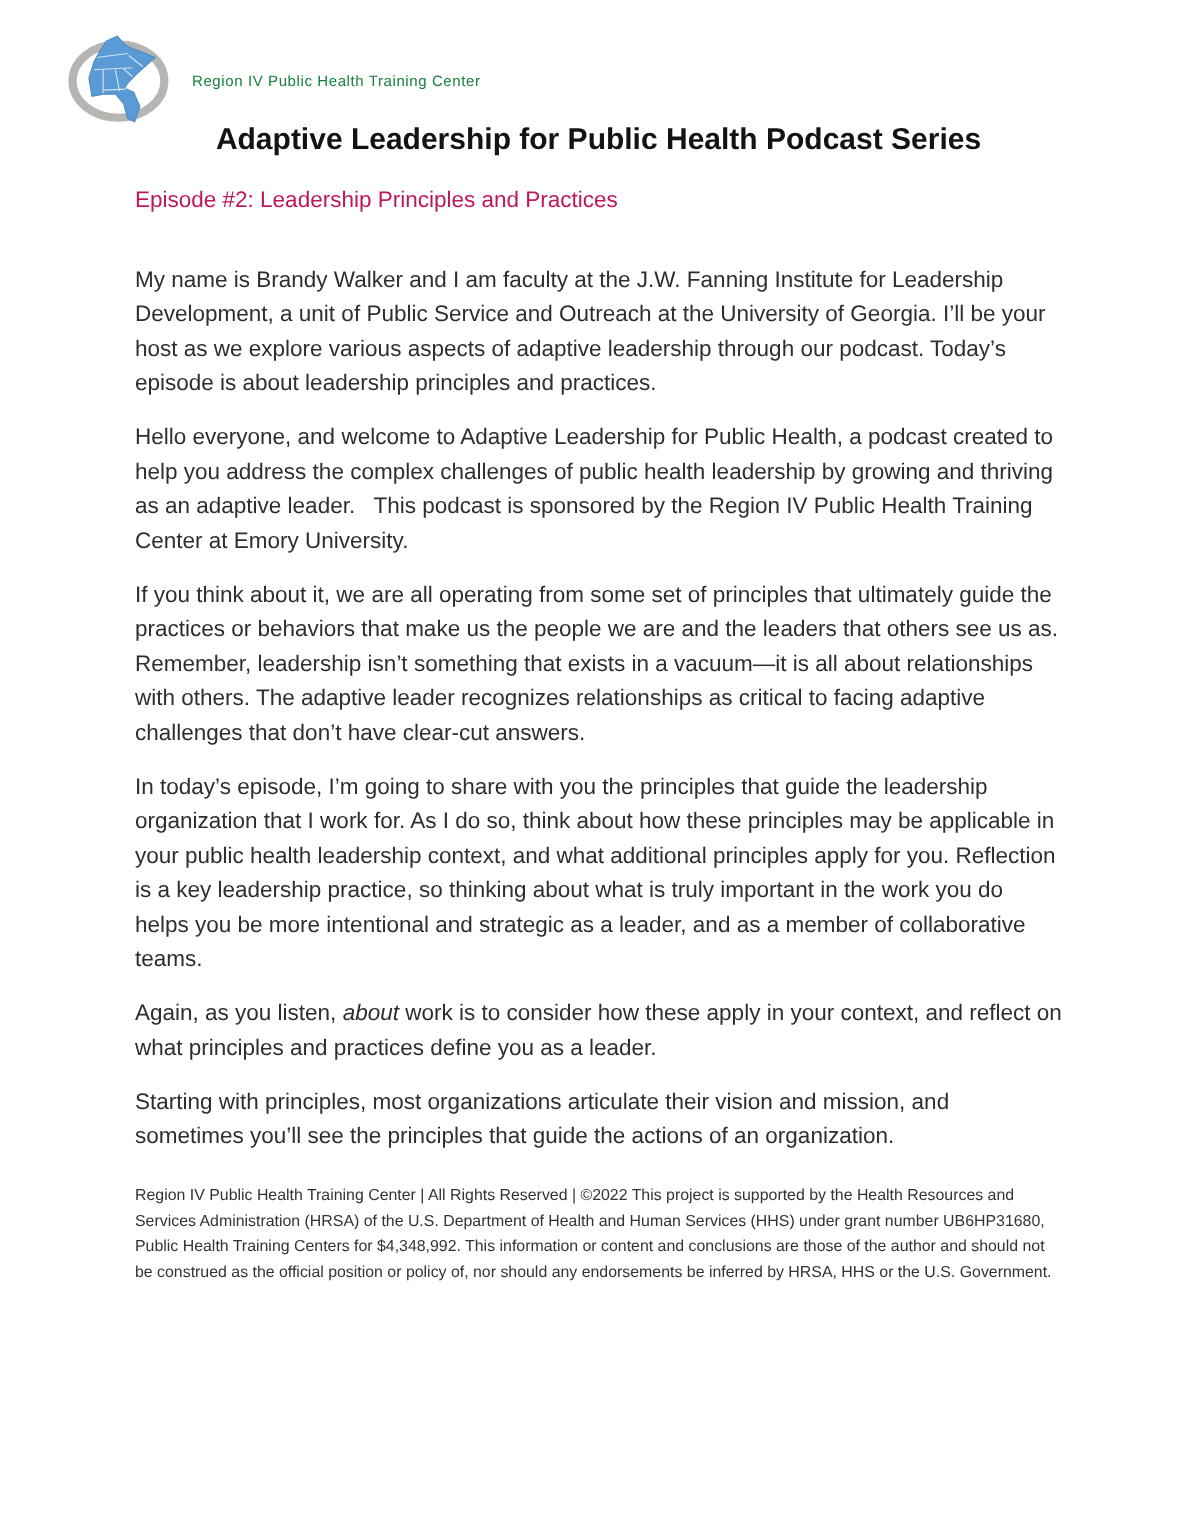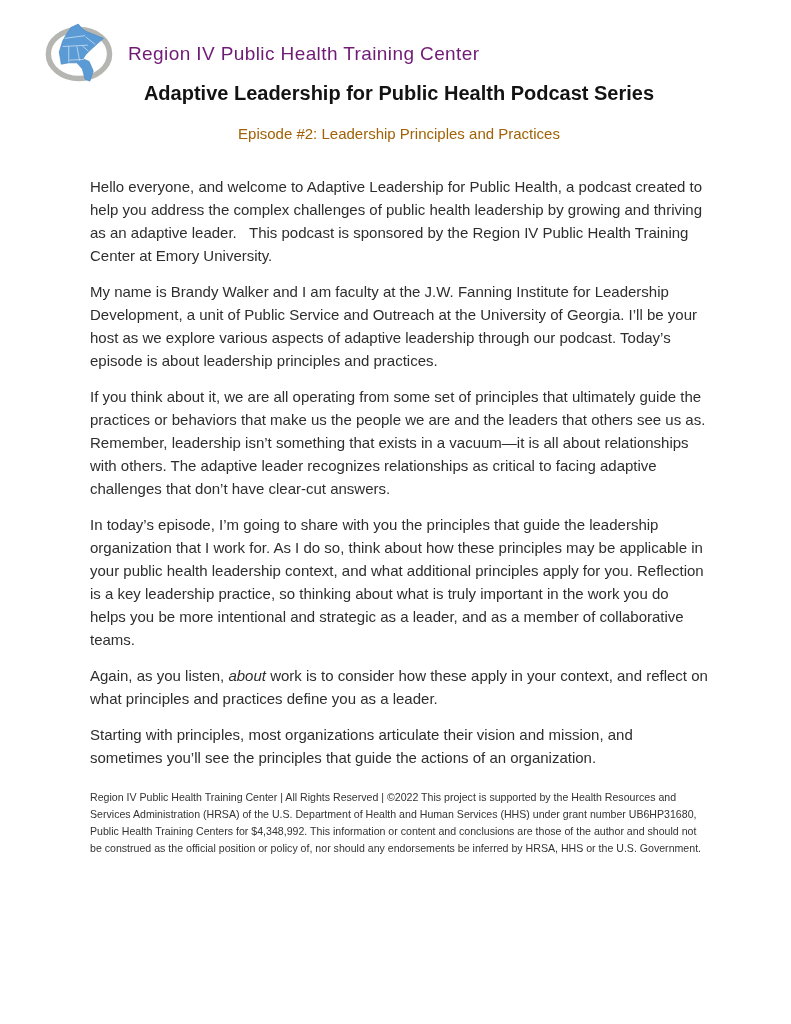--- a/index.html
+++ b/index.html
@@ -15,44 +15,43 @@
     width:791px;height:1024px;
     background:#ffffff;
   }
   
   .logo{
     position:absolute;left:42px;top:20px;
     display:flex;align-items:center;gap:8px;
   }
   .logo-mark{width:78px;height:68px;flex:0 0 auto;}
   .logo-text{
-    font-size:19px;
-    color:#701a75;
+    font-size:10px;
+    color:#15803d;
     letter-spacing:.4px;
     white-space:nowrap;
   }
   
   .content{
     position:absolute;
     left:90px;top:72px;
     width:618px;
   }
   h1.title{
     margin:8px 0 0;
     font-size:20px;
     line-height:26px;
     font-weight:bold;
     color:#131313;
     text-align:center;
   }
   .subtitle{
     margin:19px 0 0;
     font-size:15px;
-    color:#a16207;
-    text-align:center;
+    color:#be185d;
   }
   .paras{
     margin-top:33px;
     font-size:15px;
     line-height:23px;
     color:#2e2e2e;
   }
   .para{margin:0 0 13px;}
   .para .italic{font-style:italic;}
   .footer{
@@ -83,22 +82,22 @@
       </g>
     </svg>
     <span class="logo-text">Region IV Public Health Training Center</span>
   </div>
 
   <div class="content">
     <h1 class="title">Adaptive Leadership for Public Health Podcast Series</h1>
     <div class="subtitle">Episode #2: Leadership Principles and Practices</div>
 
     <div class="paras">
+        <p class="para"><span>My name is Brandy Walker and I am faculty at the J.W. Fanning Institute for Leadership Development, a unit of Public Service and Outreach at the University of Georgia. I’ll be your host as we explore various aspects of adaptive leadership through our podcast. Today’s episode is about leadership principles and practices.</span></p>
         <p class="para"><span>Hello everyone, and welcome to Adaptive Leadership for Public Health, a podcast created to help you address the complex challenges of public health leadership by growing and thriving as an adaptive leader.&nbsp;&nbsp; This podcast is sponsored by the Region IV Public Health Training Center at Emory University.</span></p>
-        <p class="para"><span>My name is Brandy Walker and I am faculty at the J.W. Fanning Institute for Leadership Development, a unit of Public Service and Outreach at the University of Georgia. I’ll be your host as we explore various aspects of adaptive leadership through our podcast. Today’s episode is about leadership principles and practices.</span></p>
         <p class="para"><span>If you think about it, we are all operating from some set of principles that ultimately guide the practices or behaviors that make us the people we are and the leaders that others see us as. Remember, leadership isn’t something that exists in a vacuum—it is all about relationships with others. The adaptive leader recognizes relationships as critical to facing adaptive challenges that don’t have clear-cut answers.</span></p>
         <p class="para"><span>In today’s episode, I’m going to share with you the principles that guide the leadership organization that I work for. As I do so, think about how these principles may be applicable in your public health leadership context, and what additional principles apply for you. Reflection is a key leadership practice, so thinking about what is truly important in the work you do helps you be more intentional and strategic as a leader, and as a member of collaborative teams.</span></p>
         <p class="para"><span>Again, as you listen, </span><span class="italic">about</span><span> work is to consider how these apply in your context, and reflect on what principles and practices define you as a leader.</span></p>
         <p class="para"><span>Starting with principles, most organizations articulate their vision and mission, and sometimes you’ll see the principles that guide the actions of an organization.</span></p>
       </div>
 
     <div class="footer">Region IV Public Health Training Center | All Rights Reserved | ©2022 This project is supported by the Health Resources and Services Administration (HRSA) of the U.S. Department of Health and Human Services (HHS) under grant number UB6HP31680, Public Health Training Centers for $4,348,992. This information or content and conclusions are those of the author and should not be construed as the official position or policy of, nor should any endorsements be inferred by HRSA, HHS or the U.S. Government.</div>
   </div>
 
 </div>

